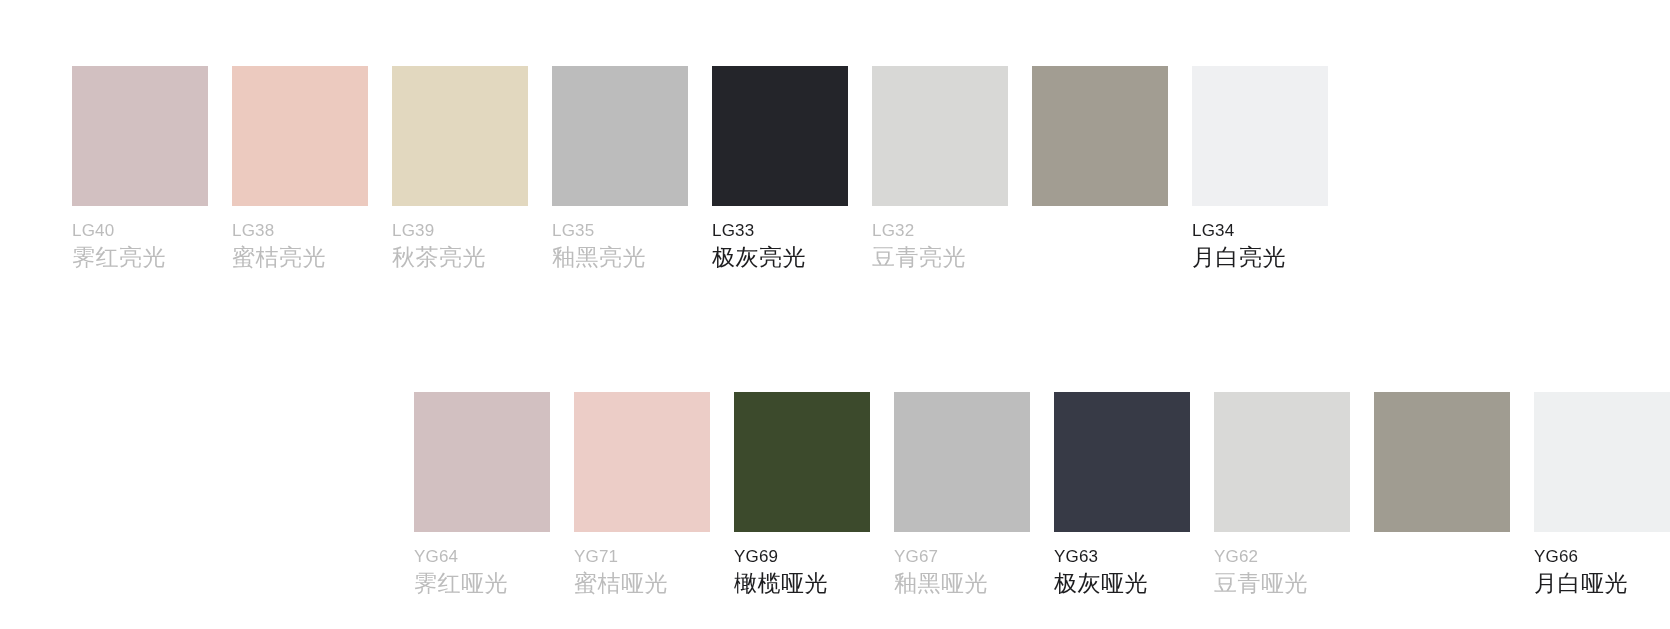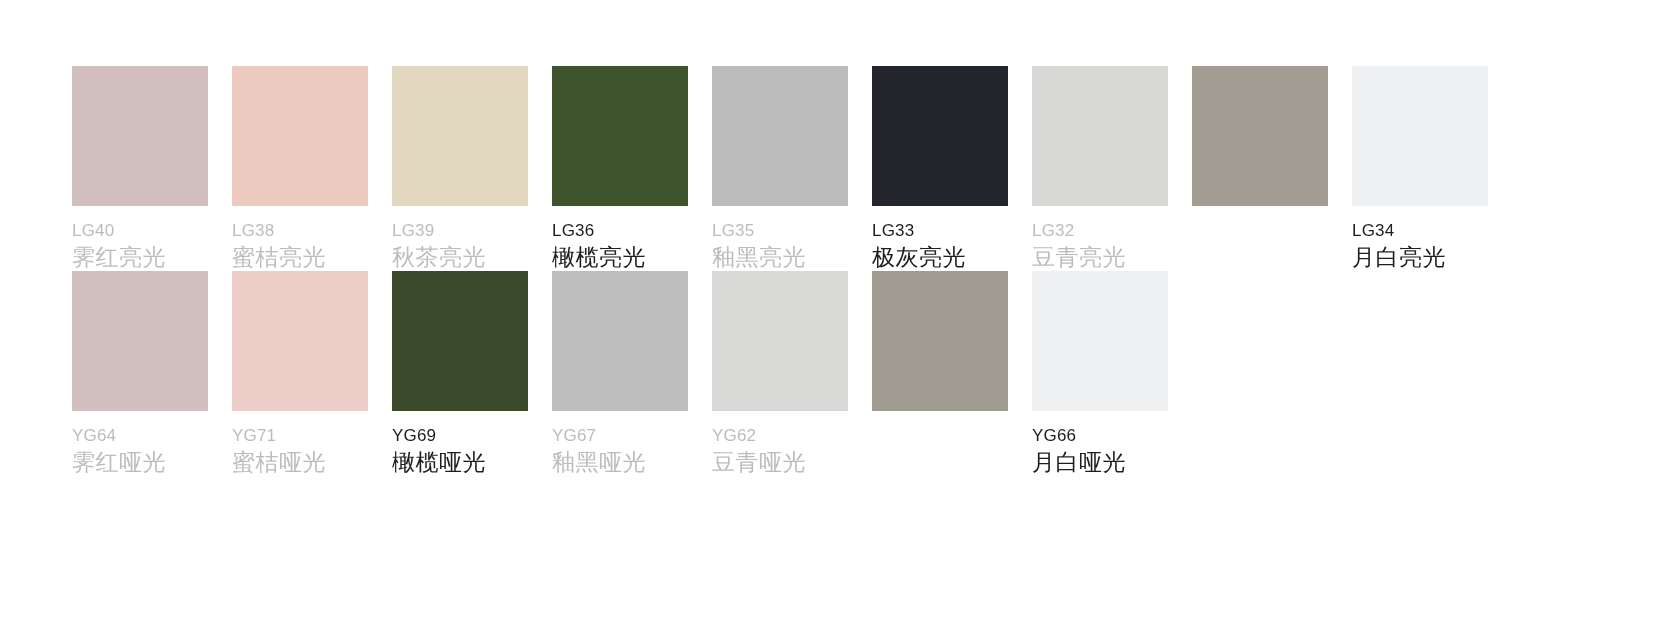--- a/index.html
+++ b/index.html
@@ -22,20 +22,22 @@
     box-sizing: border-box;
     padding: 66px 0 0 72px;
   }
   .swatch-row {
     display: flex;
     flex-direction: row;
     align-items: flex-start;
     gap: 24px;
   }
   .swatch-row + .swatch-row {
+    margin-top: 121px;
+    justify-content: flex-end;
   }
   .swatch-cell {
     width: 136px;
     flex: 0 0 136px;
     display: flex;
     flex-direction: column;
     align-items: flex-start;
   }
   .swatch-chip {
     width: 136px;
@@ -89,27 +91,20 @@
           <span class="swatch-name">蜜桔亮光</span>
         </div>
       </div>
       <div class="swatch-cell state-muted">
         <div class="swatch-chip" style="background-color: rgb(226, 216, 191);"></div>
         <div class="swatch-labels">
           <span class="swatch-code">LG39</span>
           <span class="swatch-name">秋茶亮光</span>
         </div>
       </div>
-      <div class="swatch-cell state-active">
-        <div class="swatch-chip" style="background-color: rgb(63, 84, 44);"></div>
-        <div class="swatch-labels">
-          <span class="swatch-code">LG36</span>
-          <span class="swatch-name">橄榄亮光</span>
-        </div>
-      </div>
       <div class="swatch-cell state-muted">
         <div class="swatch-chip" style="background-color: rgb(188, 188, 188);"></div>
         <div class="swatch-labels">
           <span class="swatch-code">LG35</span>
           <span class="swatch-name">釉黑亮光</span>
         </div>
       </div>
       <div class="swatch-cell state-active">
         <div class="swatch-chip" style="background-color: rgb(36, 37, 42);"></div>
         <div class="swatch-labels">
@@ -157,20 +152,27 @@
           <span class="swatch-name">橄榄哑光</span>
         </div>
       </div>
       <div class="swatch-cell state-muted">
         <div class="swatch-chip" style="background-color: rgb(189, 189, 189);"></div>
         <div class="swatch-labels">
           <span class="swatch-code">YG67</span>
           <span class="swatch-name">釉黑哑光</span>
         </div>
       </div>
+      <div class="swatch-cell state-active">
+        <div class="swatch-chip" style="background-color: rgb(55, 58, 70);"></div>
+        <div class="swatch-labels">
+          <span class="swatch-code">YG63</span>
+          <span class="swatch-name">极灰哑光</span>
+        </div>
+      </div>
       <div class="swatch-cell state-muted">
         <div class="swatch-chip" style="background-color: rgb(217, 217, 215);"></div>
         <div class="swatch-labels">
           <span class="swatch-code">YG62</span>
           <span class="swatch-name">豆青哑光</span>
         </div>
       </div>
       <div class="swatch-cell state-active">
         <div class="swatch-chip" style="background-color: rgb(160, 156, 145);"></div>
       </div>

